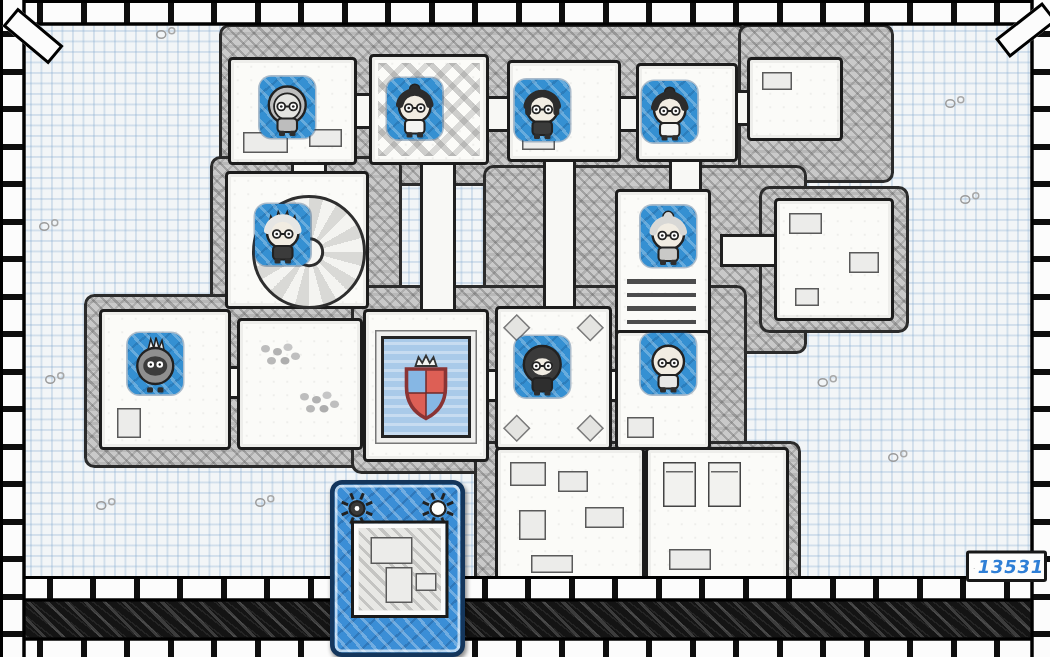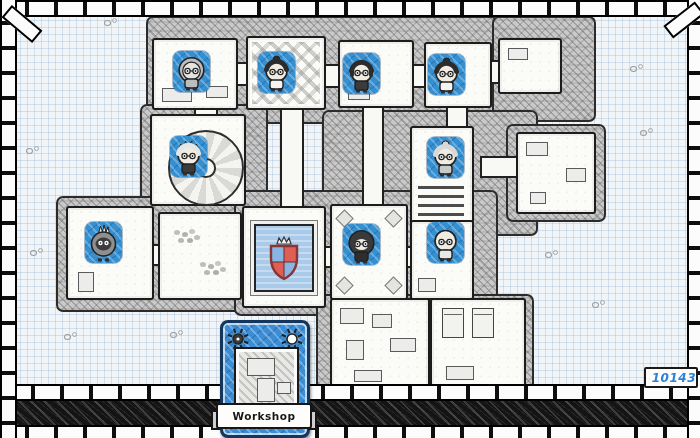--- a/index.html
+++ b/index.html
@@ -370,33 +370,30 @@
           <line x1="9.512557689626913" y1="5.994783038676638" x2="7.790482243984006" y2="1.8373251423758479" stroke="#222" stroke-width="2"></line>
           <line x1="14.487442310373085" y1="5.994783038676637" x2="16.20951775601599" y2="1.8373251423758479" stroke="#222" stroke-width="2"></line>
           <line x1="18.005216961323363" y1="9.512557689626913" x2="22.162674857624154" y2="7.790482243984005" stroke="#222" stroke-width="2"></line>
           <circle cx="12" cy="12" r="5" fill="#fdfdfb" stroke="#222" stroke-width="1.5"></circle>
         </svg></span>
     <div class="card-pic">
       <div class="furn" style="left:8px;top:6px;width:26px;height:16px"></div>
       <div class="furn" style="left:18px;top:26px;width:16px;height:22px"></div>
       <div class="furn" style="left:38px;top:30px;width:12px;height:10px"></div>
     </div>
-    <div class="banner">
-      <span class="banner-label">Workshop</span>
-    </div>
   </div>
 
   <div class="counter">
     <span style="width:14px;height:14px;display:inline-block"><svg viewBox="0 0 24 24" width="100%" height="100%">
           <line x1="18.005216961323363" y1="14.487442310373083" x2="22.162674857624154" y2="16.209517756015988" stroke="#222" stroke-width="2"></line>
           <line x1="14.487442310373083" y1="18.005216961323363" x2="16.209517756015988" y2="22.162674857624154" stroke="#222" stroke-width="2"></line>
           <line x1="9.512557689626917" y1="18.005216961323363" x2="7.790482243984013" y2="22.162674857624154" stroke="#222" stroke-width="2"></line>
           <line x1="5.994783038676636" y1="14.487442310373083" x2="1.837325142375846" y2="16.209517756015988" stroke="#222" stroke-width="2"></line>
           <line x1="5.994783038676635" y1="9.512557689626917" x2="1.8373251423758443" y2="7.790482243984013" stroke="#222" stroke-width="2"></line>
           <line x1="9.512557689626913" y1="5.994783038676638" x2="7.790482243984006" y2="1.8373251423758479" stroke="#222" stroke-width="2"></line>
           <line x1="14.487442310373085" y1="5.994783038676637" x2="16.20951775601599" y2="1.8373251423758479" stroke="#222" stroke-width="2"></line>
           <line x1="18.005216961323363" y1="9.512557689626913" x2="22.162674857624154" y2="7.790482243984005" stroke="#222" stroke-width="2"></line>
           <circle cx="12" cy="12" r="5" fill="#3a3a3a" stroke="#222" stroke-width="1.5"></circle>
           <circle cx="12" cy="12" r="1.6" fill="#fff"></circle>
         </svg></span>
-    <span class="counter-value">10143</span>
+    <span class="counter-value">13531</span>
   </div>
 </div>
 
 </body></html>

